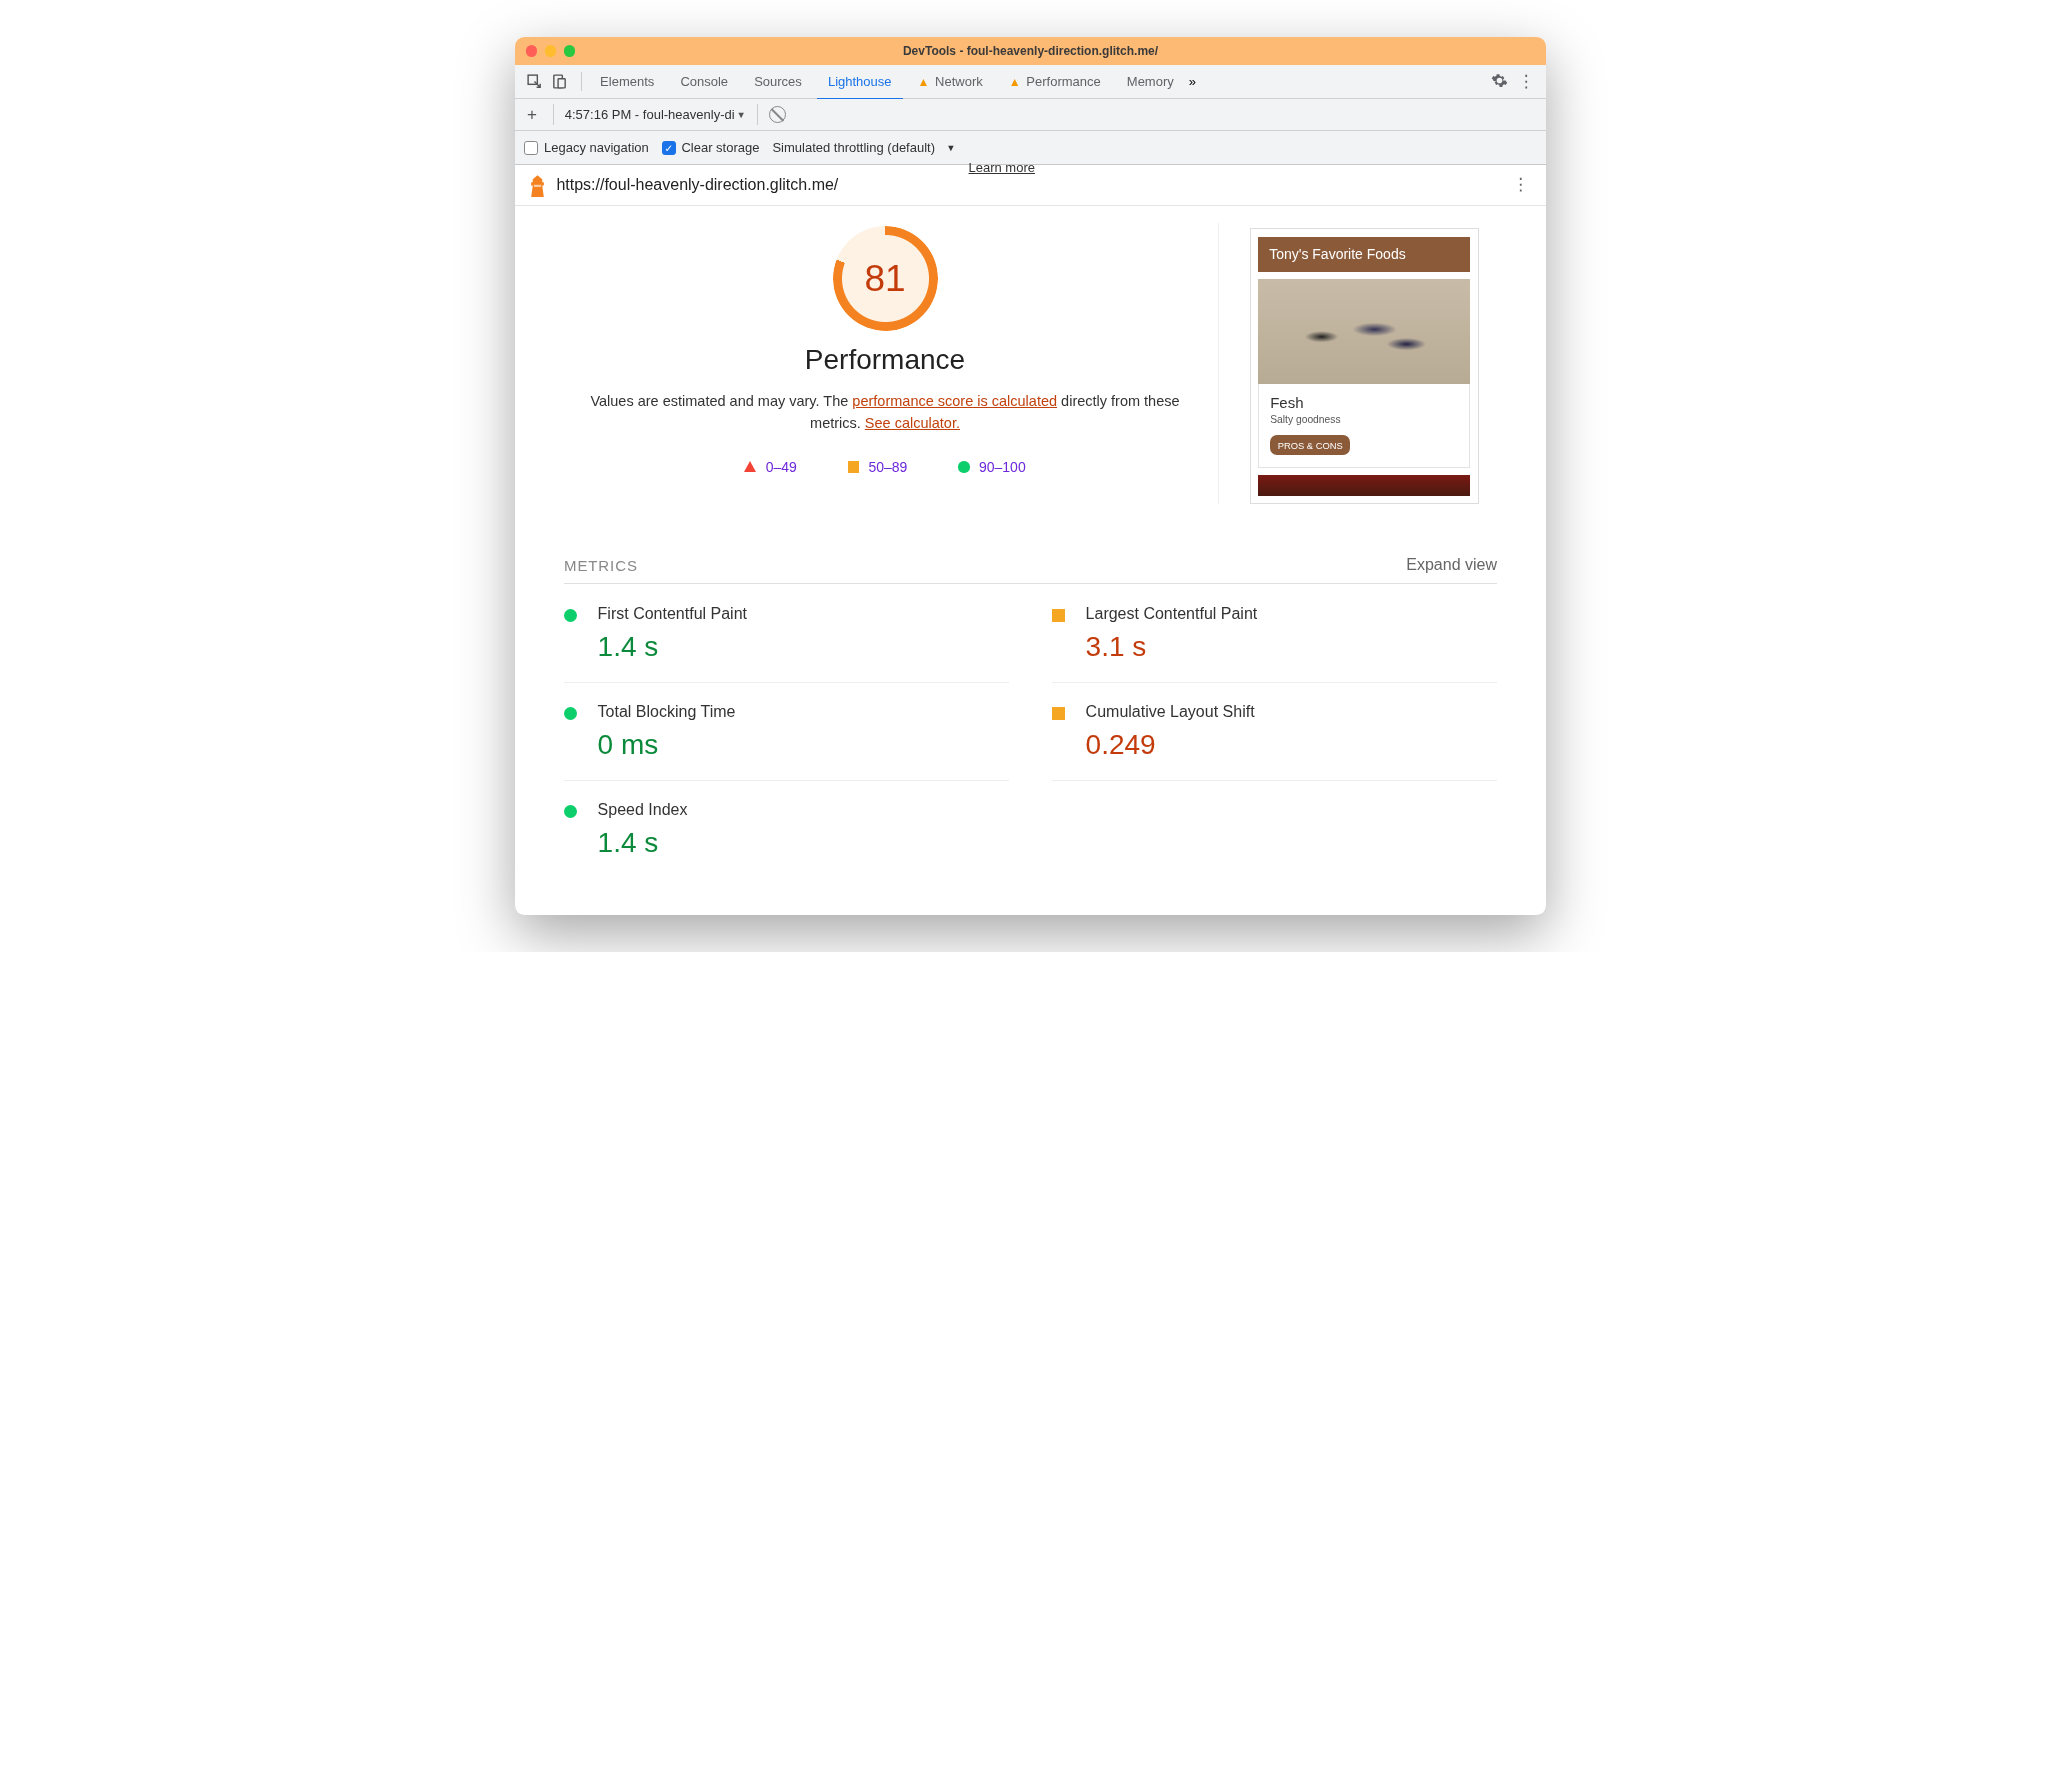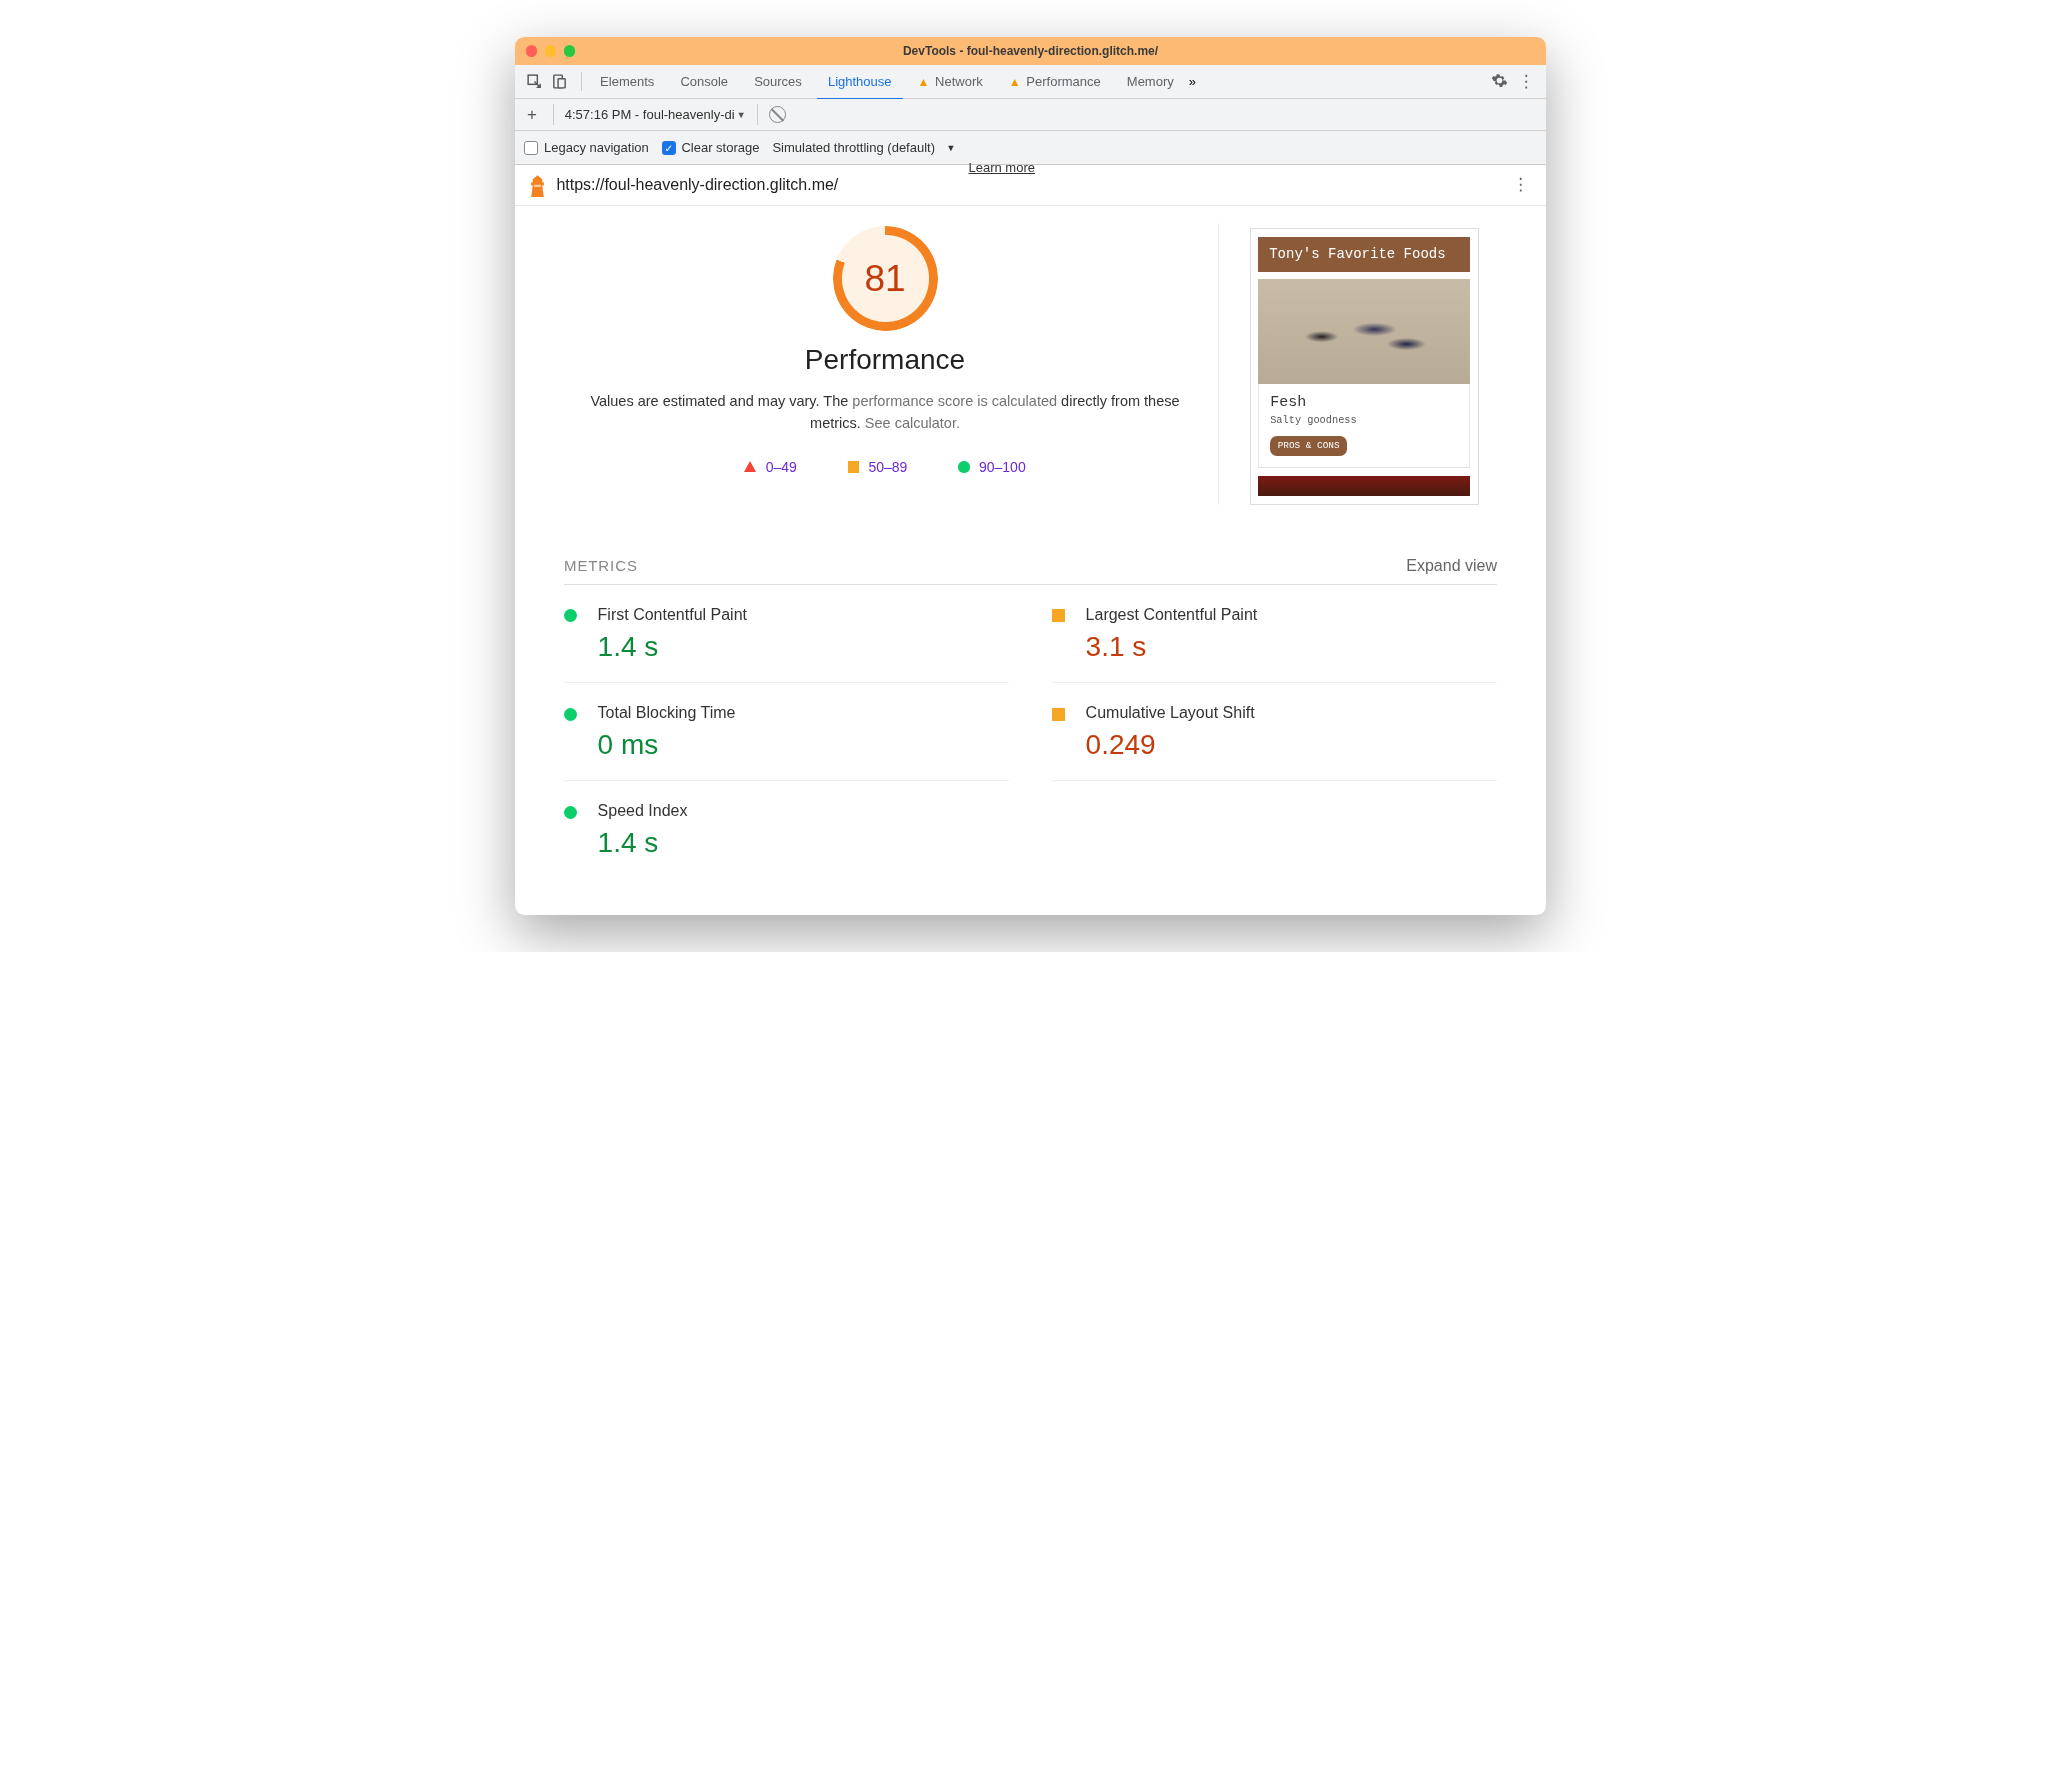--- a/index.html
+++ b/index.html
@@ -78,29 +78,29 @@
   .gauge-bg { position:absolute; inset:0; border-radius:50%; background:#fdf2e3;}
   .gauge-arc { position:absolute; inset:0; border-radius:50%;
     background: conic-gradient(#f58220 0deg 292deg, transparent 292deg 360deg);
     -webkit-mask: radial-gradient(circle, transparent 43px, black 44px);
     mask: radial-gradient(circle, transparent 43px, black 44px);
     transform: rotate(-1deg);
   }
   .gauge-num { position:absolute; inset:0; display:flex; align-items:center; justify-content:center; font-size:37px; color:#c33b0b; font-weight:400;}
   .perf-title { font-size:28px; color:#222; margin-top:13px; font-weight:500;}
   .desc { font-size:14.5px; color:#333; margin:15px 20.6px 0 20.6px; line-height:1.5;}
-  .desc a { color:#737373; cursor:pointer;}
+  .desc a { color:#c2410c; text-decoration:underline; cursor:pointer;}
   .legend { display:flex; justify-content:center; gap:51px; margin-top:24px; font-size:14px; color:#6d28d9; align-items:center;}
   .leg-item { display:flex; align-items:center; gap:9.4px;}
   .tri { width:0;height:0;border-left:6.6px solid transparent;border-right:6.6px solid transparent;border-bottom:11.2px solid #f44336;}
   .sq { width:11.2px;height:11.2px;background:#f5a623;}
   .circ { width:11.2px;height:11.2px;background:#0cce6b;border-radius:50%;}
 
   .thumb-col { width:290px; display:flex; justify-content:center; padding-top:5.6px;}
-  .thumb-card { width:229px; border:0.9px solid #ddd; padding:7.5px; background:#fff;font-family:Liberation Mono, monospace;}
+  .thumb-card { width:229px; border:0.9px solid #ddd; padding:7.5px; background:#fff;}
   .thumb-header { background:#8a5a39; color:#fff; padding:9.4px 11.2px; font-size:14px;}
   .thumb-img { width:100%; height:105px; margin-top:7.5px;
     background:
       radial-gradient(ellipse 28px 9.4px at 30% 55%, #222 0%, transparent 60%),
       radial-gradient(ellipse 37px 11.2px at 55% 48%, #335 0%, transparent 60%),
       radial-gradient(ellipse 33px 10.3px at 70% 62%, #224 0%, transparent 60%),
       linear-gradient(#c8bca8,#b8ab95);
   }
   .thumb-body { border:0.9px solid #e3e3e3; border-top:none; padding:9.4px 11.2px 11.2px 11.2px;}
   .thumb-body .t1 { font-size:15px; color:#333; margin-bottom:3.7px;}

